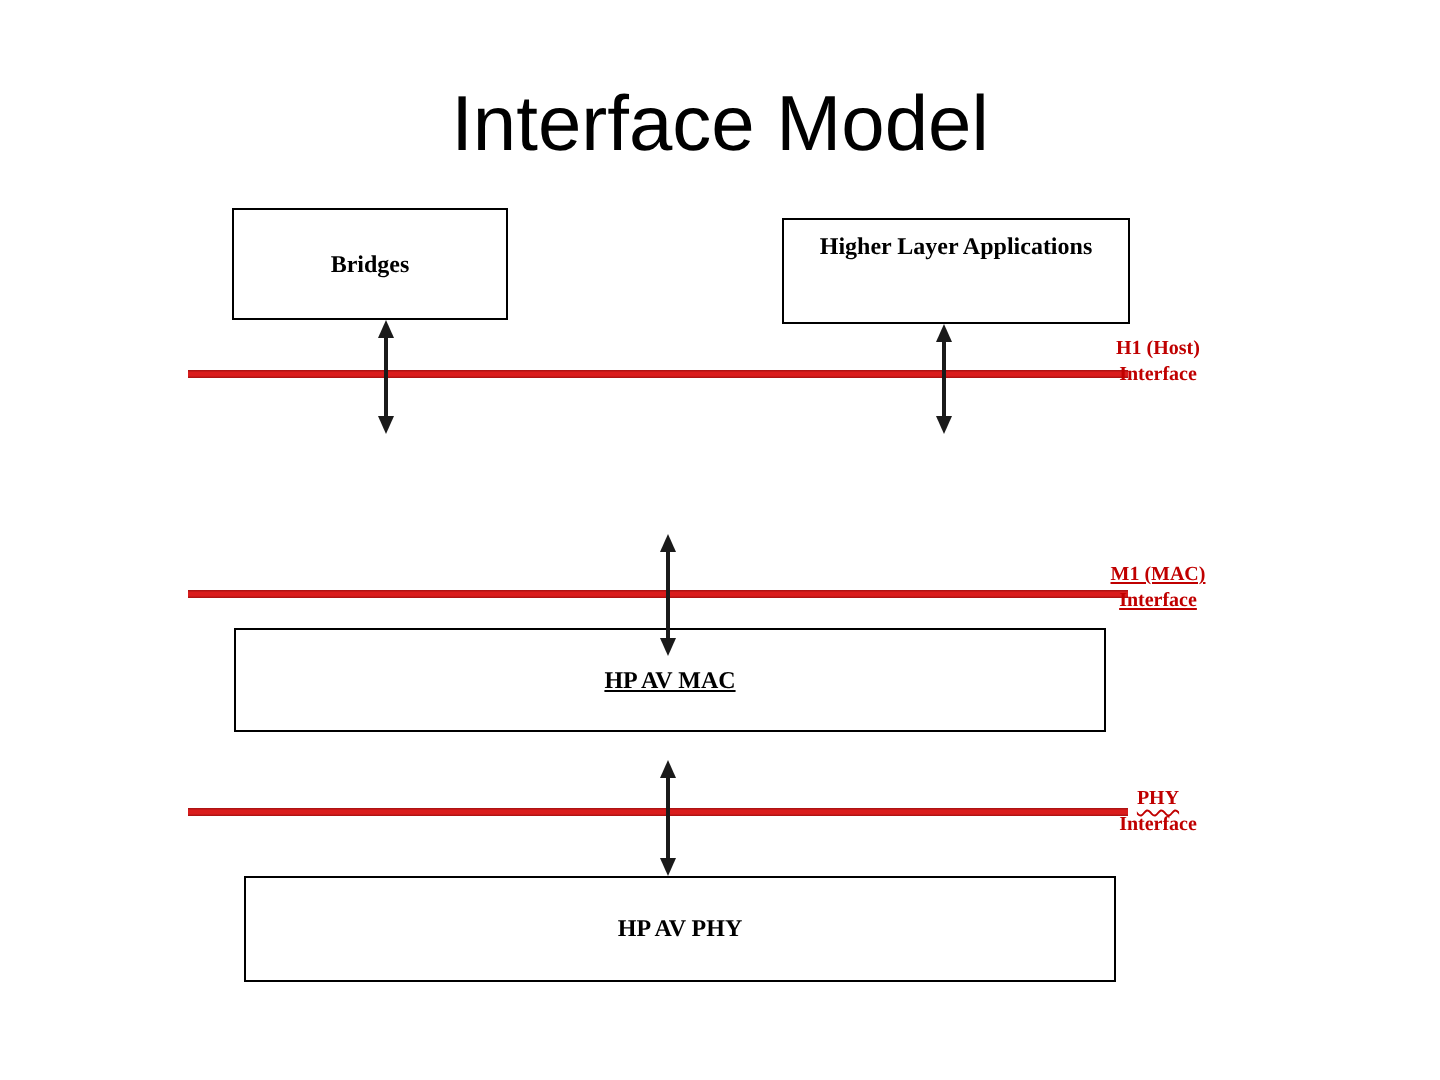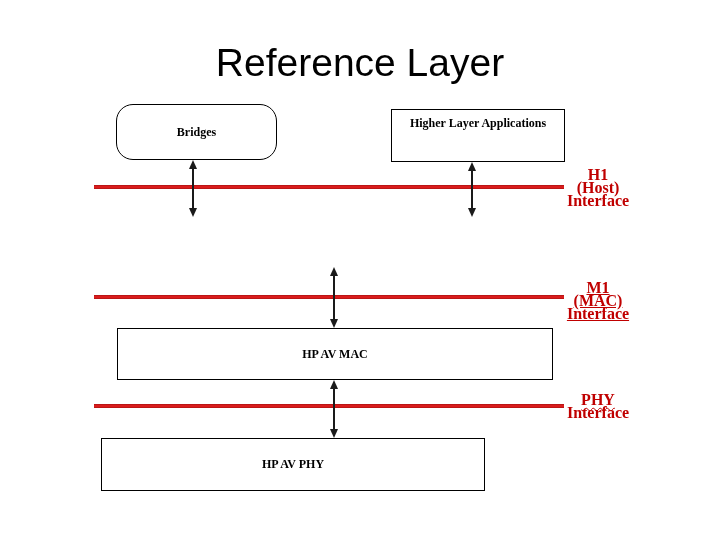--- a/index.html
+++ b/index.html
@@ -28,37 +28,37 @@
   }
 
   .box{
     position:absolute;background:#ffffff;
     border:1.5px solid var(--box-border);
     box-sizing:border-box;
     display:flex;align-items:center;justify-content:center;
     font-weight:bold;font-size:12px;color:#000;
     text-align:center;
   }
-  .box-bridges{left:116px;top:104px;width:161px;height:56px;border-radius:17px;}
+  .box-bridges{left:116px;top:104px;width:138px;height:56px;}
   .box-hla{left:391px;top:109px;width:174px;height:53px;align-items:flex-start;padding-top:6px;}
   .box-cl{left:117px;top:217px;width:436px;height:50px;}
-  .box-mac{left:117px;top:328px;width:436px;height:52px;}
-  .box-phy{left:101px;top:438px;width:384px;height:53px;}
+  .box-mac{left:117px;top:314px;width:436px;height:52px;text-decoration:underline;}
+  .box-phy{left:122px;top:438px;width:436px;height:53px;}
 
   .redline{
     position:absolute;left:94px;width:470px;height:4px;
     background:linear-gradient(180deg,var(--line-red-dark) 0%,var(--line-red) 30%,var(--line-red) 72%,var(--line-red-dark) 100%);
   }
   .line-h1{top:185px;}
   .line-m1{top:295px;}
   .line-phy{top:404px;}
 
   .iface-label{
-    position:absolute;left:565px;width:66px;
-    color:var(--label-red);font-weight:bold;font-size:16px;line-height:13px;
+    position:absolute;left:546px;width:66px;
+    color:var(--label-red);font-weight:bold;font-size:10px;line-height:13px;
     text-align:center;
   }
   .label-h1{top:168px;}
   .label-m1{top:281px;text-decoration:underline;}
   .label-phy{top:393px;}
   .wavy{
     text-decoration-line:underline;
     text-decoration-style:wavy;
     text-decoration-color:var(--label-red);
     text-decoration-thickness:1px;
@@ -84,21 +84,21 @@
   .arrow-bridges-cl{left:188px;top:160px;height:57px;}
   .arrow-hla-cl{left:467px;top:162px;height:55px;}
   .arrow-cl-mac{left:329px;top:267px;height:61px;}
   .arrow-mac-phy{left:329px;top:380px;height:58px;}
 </style>
 </head>
 <body>
 
 <div class="slide">
 
-  <h1 class="title">Reference Layer</h1>
+  <h1 class="title">Interface Model</h1>
 
   <div class="box box-bridges">
     <span>Bridges</span>
   </div>
   <div class="box box-hla">
     <span>Higher Layer Applications</span>
   </div>
 
   <div class="box box-mac">
     <span>HP AV MAC</span>

